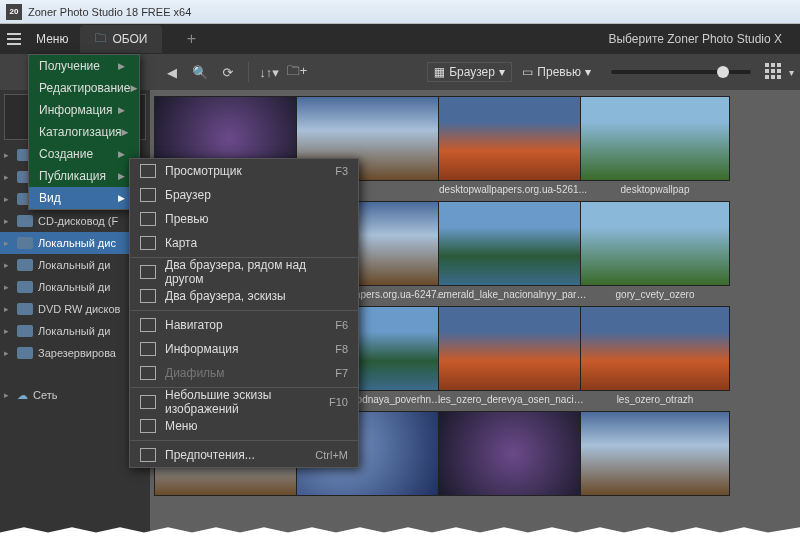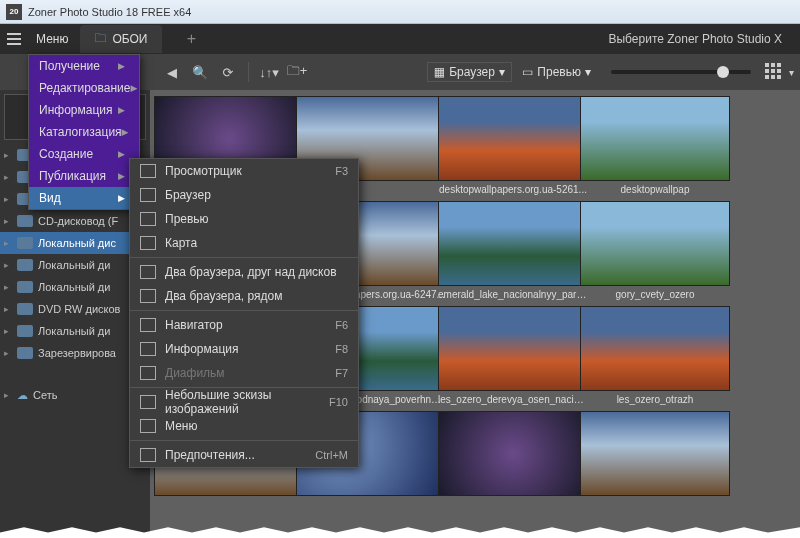--- a/index.html
+++ b/index.html
@@ -48,21 +48,21 @@
   .thumb-img.sky { background: linear-gradient(#4a6a9a, #a8c0d8 40%, #6a4a2a); }
   .thumb-img.autumn { background: linear-gradient(#4a6a9a 30%, #c85a2a, #8a3a1a); }
   .thumb-img.sunset { background: linear-gradient(#2a2a4a, #c8682a 50%, #4a2a1a); }
   .thumb-img.lake { background: linear-gradient(#6a9aca 30%, #2a5a3a, #3a6a8a); }
   .thumb-img.space { background: radial-gradient(circle at 50% 50%, #6a4a8a, #1a1a2a); }
   .thumb-img.green { background: linear-gradient(#8ab8d8 30%, #3a6a2a); }
   .thumb-img.planet { background: radial-gradient(circle at 30% 40%, #7a9aca, #1a2a5a); }
   .thumb-label { font-size: 10px; color: #ddd; margin-top: 3px; width: 150px; overflow: hidden; text-overflow: ellipsis; white-space: nowrap; text-align: center; }
   
   
-  .dropdown { position: absolute; left: 28px; top: 54px; background: #4c1d95; border: 1px solid #555; box-shadow: 2px 2px 8px rgba(0,0,0,.6); font-size: 12px; color: #ddd; z-index: 50; }
+  .dropdown { position: absolute; left: 28px; top: 54px; background: #14532d; border: 1px solid #555; box-shadow: 2px 2px 8px rgba(0,0,0,.6); font-size: 12px; color: #ddd; z-index: 50; }
   .dd-item { display: flex; align-items: center; height: 22px; padding: 0 14px 0 10px; width: 110px; justify-content: space-between; cursor: pointer; }
   .dd-item .dd-arrow { font-size: 9px; color: #999; }
   .dd-item.highlight { background: #3a6da3; color: #fff; }
   .dd-item.highlight .dd-arrow { color: #fff; }
   
   
   .submenu { position: absolute; left: 129px; top: 158px; background: #3d3d3d; border: 1px solid #555; box-shadow: 2px 2px 10px rgba(0,0,0,.7); font-size: 12px; color: #ddd; z-index: 60; width: 230px; }
   .sm-item { display: flex; align-items: center; height: 24px; padding: 9px 10px; gap: 9px; cursor: pointer; }
   .sm-item .sm-ico { width: 16px; height: 14px; border: 1px solid #aaa; display: flex; align-items: center; justify-content: center; font-size: 8px; flex-shrink: 0; }
   .sm-item .sm-label { flex: 1; }
@@ -324,26 +324,26 @@
       <span class="sm-key"></span>
     </div>
     <div class="sm-item">
       <span class="sm-ico"></span>
       <span class="sm-label">Карта</span>
       <span class="sm-key"></span>
     </div>
     <div class="sm-sep"></div>
     <div class="sm-item">
       <span class="sm-ico"></span>
-      <span class="sm-label">Два браузера, друг над дисков</span>
-      <span class="sm-key"></span>
-    </div>
-    <div class="sm-item">
-      <span class="sm-ico"></span>
-      <span class="sm-label">Два браузера, рядом</span>
+      <span class="sm-label">Два браузера, рядом над другом</span>
+      <span class="sm-key"></span>
+    </div>
+    <div class="sm-item">
+      <span class="sm-ico"></span>
+      <span class="sm-label">Два браузера, эскизы</span>
       <span class="sm-key"></span>
     </div>
     <div class="sm-sep"></div>
     <div class="sm-item">
       <span class="sm-ico"></span>
       <span class="sm-label">Навигатор</span>
       <span class="sm-key">F6</span>
     </div>
     <div class="sm-item">
       <span class="sm-ico"></span>

